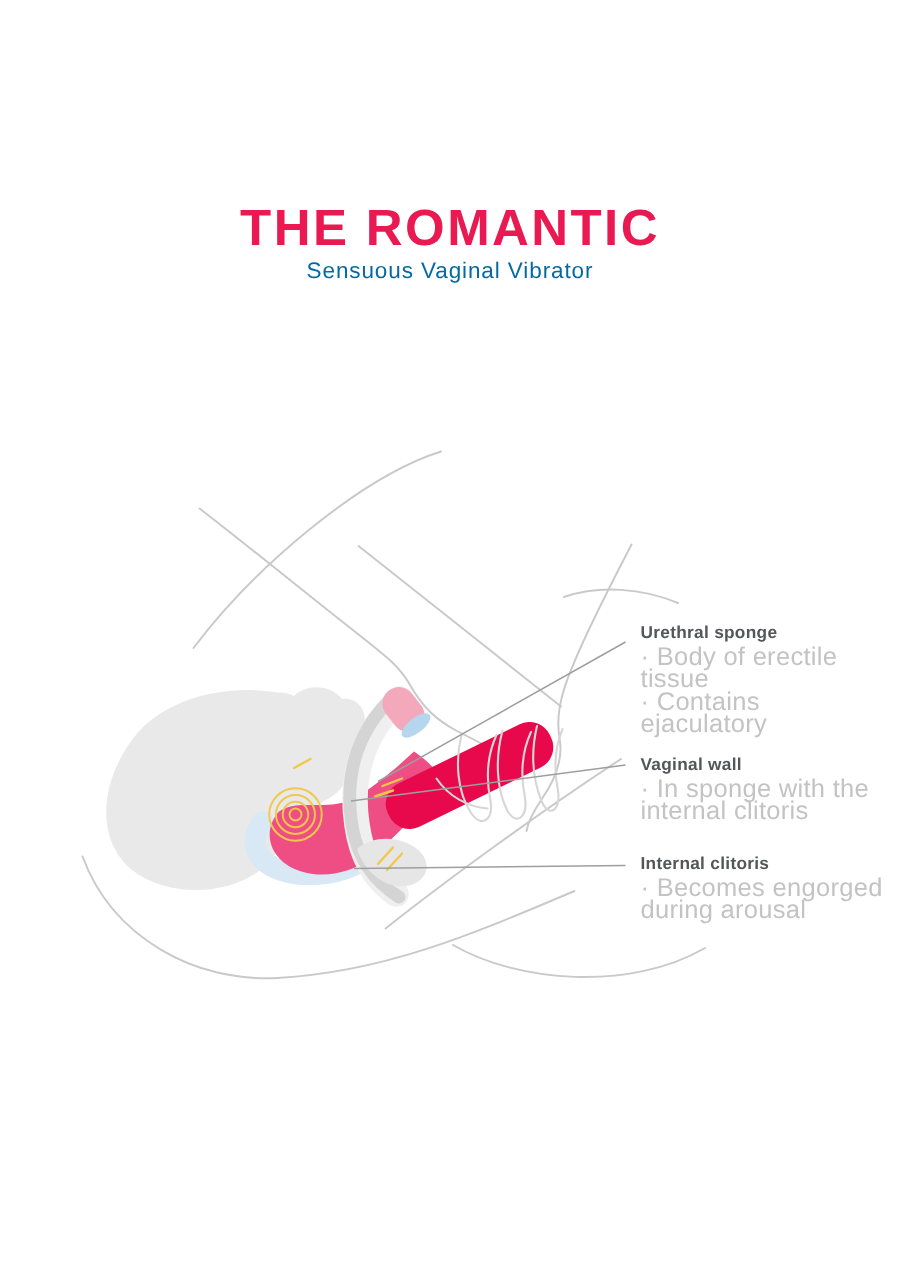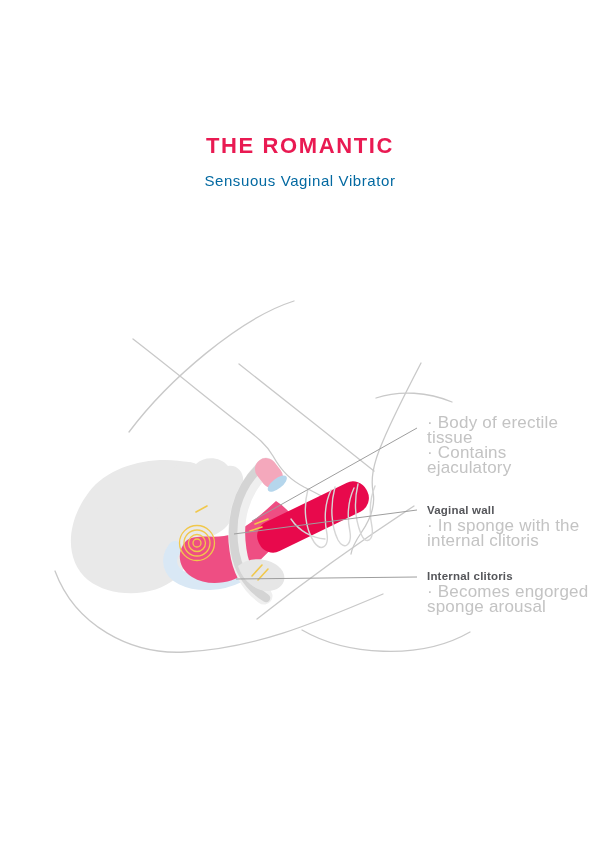--- a/index.html
+++ b/index.html
@@ -2,21 +2,21 @@
 <html><head>
 <meta charset="utf-8">
 <style>
   html,body{margin:0;padding:0;background:#fff;}
   .canvas{
     position:relative;width:600px;height:849px;background:#FFFFFF;overflow:hidden;
     font-family:"Liberation Sans", sans-serif;
   }
   .title{
     position:absolute;top:133px;left:0;width:600px;text-align:center;
-    font-size:22px;font-weight:700;letter-spacing:1.6px;color:#E91A52;
+    font-size:34px;font-weight:700;letter-spacing:1.6px;color:#E91A52;
   }
   .subtitle{
     position:absolute;top:172px;left:0;width:600px;text-align:center;
     font-size:15px;font-weight:400;letter-spacing:0.6px;color:#0369a1;
   }
   .art{position:absolute;left:0;top:0;width:600px;height:849px;}
   .label{position:absolute;left:427px;width:165px;}
   .label .heading{
     display:block;font-size:11.5px;font-weight:700;color:#55565A;
     letter-spacing:0.2px;line-height:15px;
@@ -97,29 +97,30 @@
     </g>
 
     <g fill="none" stroke="#9E9E9E" stroke-width="1">
       <path d="M 417,428 L 252,521"></path>
       <path d="M 417,510 L 234,534"></path>
       <path d="M 417,577 L 236,579"></path>
     </g>
   </svg>
 
   <div class="label label-1">
+    <span class="heading">Urethral sponge</span>
     <div class="line">· Body of erectile tissue</div>
     <div class="line">· Contains ejaculatory</div>
   </div>
 
   <div class="label label-2">
     <span class="heading">Vaginal wall</span>
     <div class="line">· In sponge with the</div>
     <div class="line">internal clitoris</div>
   </div>
 
   <div class="label label-3">
     <span class="heading">Internal clitoris</span>
     <div class="line">· Becomes engorged</div>
-    <div class="line">sponge arousal</div>
+    <div class="line">during arousal</div>
   </div>
 
 </div>
 
 </body></html>

